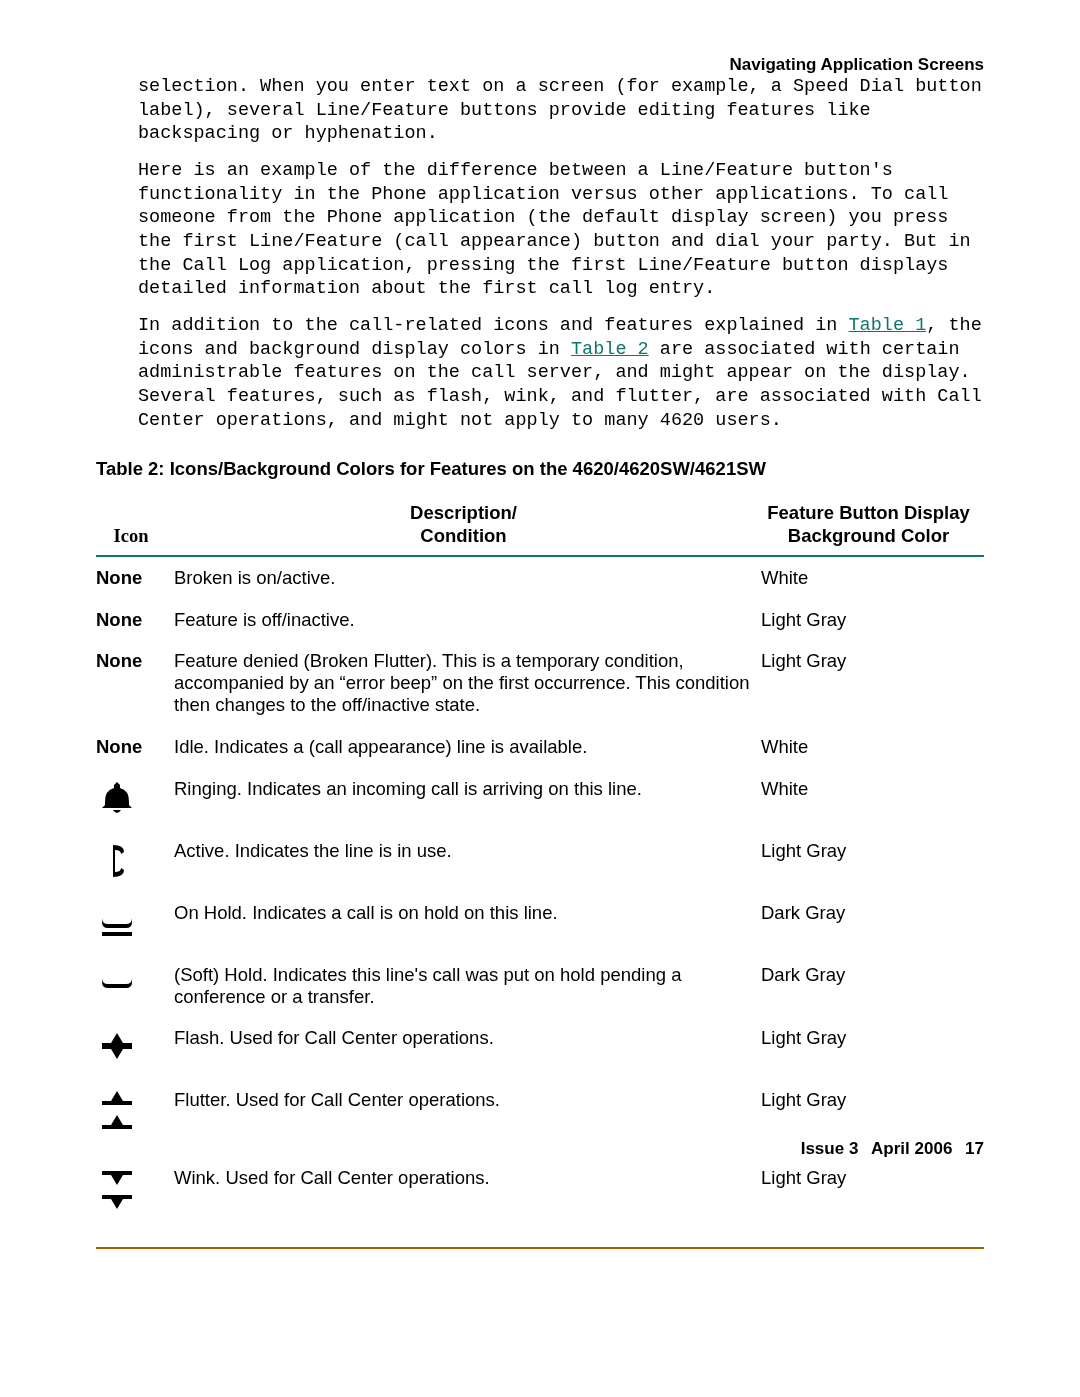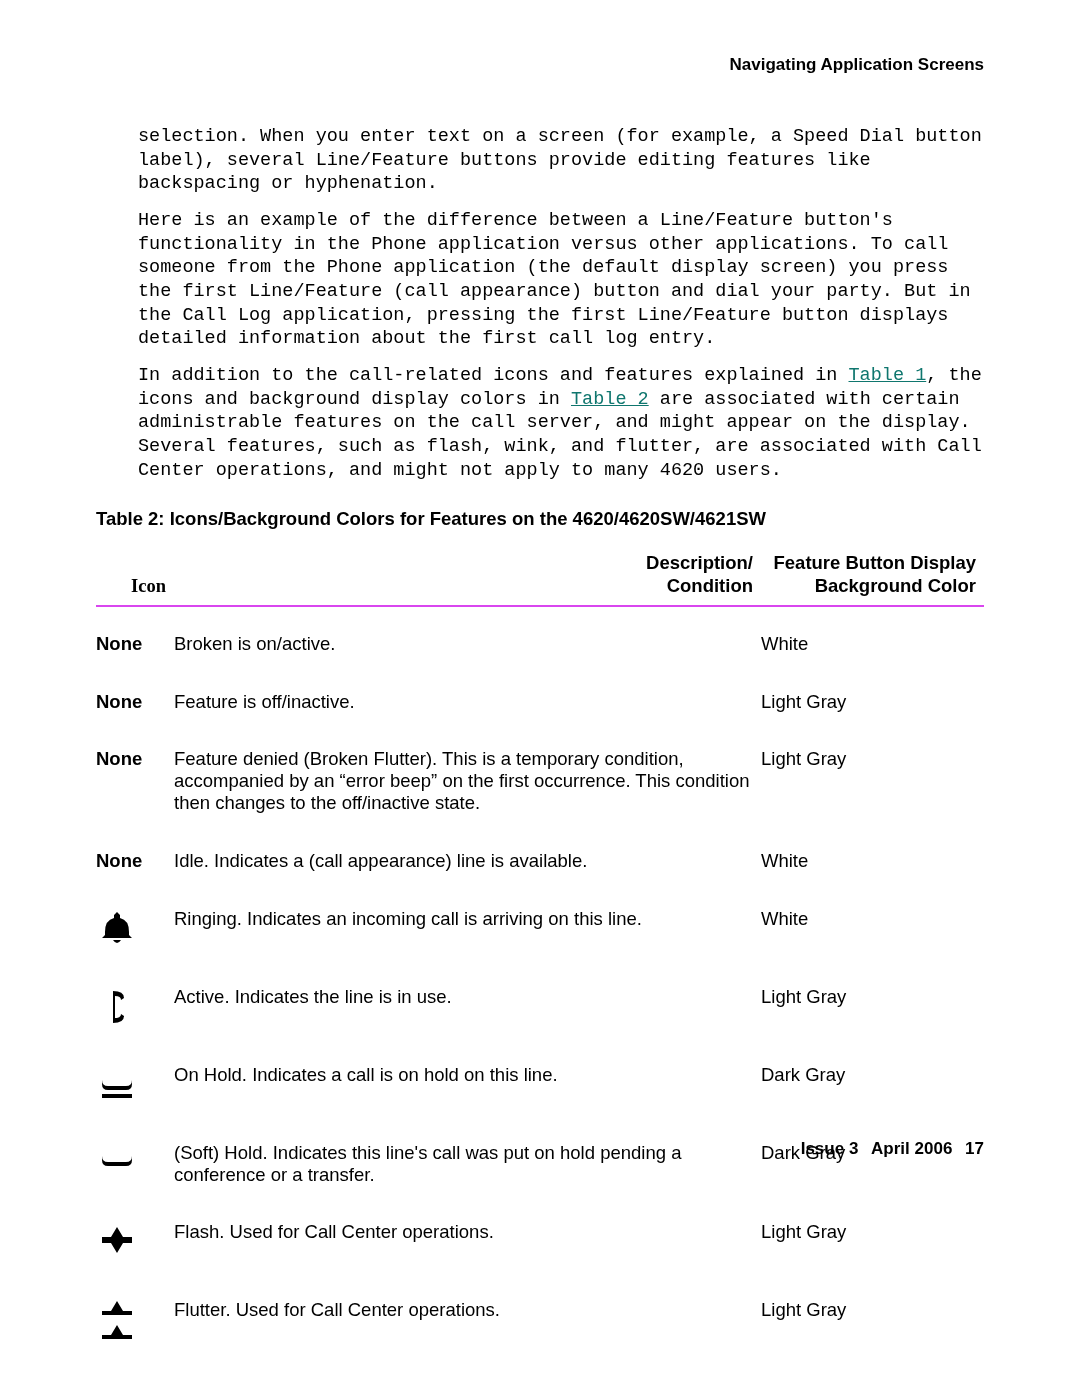--- a/index.html
+++ b/index.html
@@ -13,53 +13,52 @@
     width: 1080px;
     height: 1397px;
     box-sizing: border-box;
     padding: 55px 96px 0 96px;
     position: relative;
   }
   .header {
     text-align: right;
     font-weight: bold;
     font-size: 17px;
-    margin-bottom: 50px;
   }
   .body-text {
     margin-left: 42px;
     font-size: 18.5px;
     line-height: 1.28;
   }
   .body-text p { margin: 0 0 13px 0; font-family: Liberation Mono, monospace; }
   .link { color: #0f766e; text-decoration: underline; cursor: pointer; }
   .table-caption {
     font-weight: bold;
     font-size: 18.5px;
     margin: 26px 0 22px 0;
   }
   table.icons {
     width: 100%;
     border-collapse: collapse;
     font-size: 18.5px;
   }
   table.icons thead th {
-    text-align: right;
+    text-align: center;
     font-weight: bold;
     vertical-align: bottom;
     padding: 0 8px 8px 0;
-    border-bottom: 2px solid #d946ef;
+    border-bottom: 2px solid #0f766e;
     line-height: 1.2;
   }
   table.icons thead th.col-icon   { width: 70px; font-family: Liberation Serif, serif; }
   table.icons thead th.col-desc   { }
   table.icons thead th.col-color  { width: 215px; }
   table.icons tbody td {
     vertical-align: top;
-    padding: 26px 8px 10px 0;
+    padding: 10px 8px 10px 0;
     line-height: 1.18;
   }
   table.icons tbody tr.last td {
     border-bottom: 2px solid #a16207;
     padding-bottom: 22px;
   }
   .icon-none { font-weight: bold; }
   .icon-cell svg { display: block; }
   .footer {
     position: absolute;

